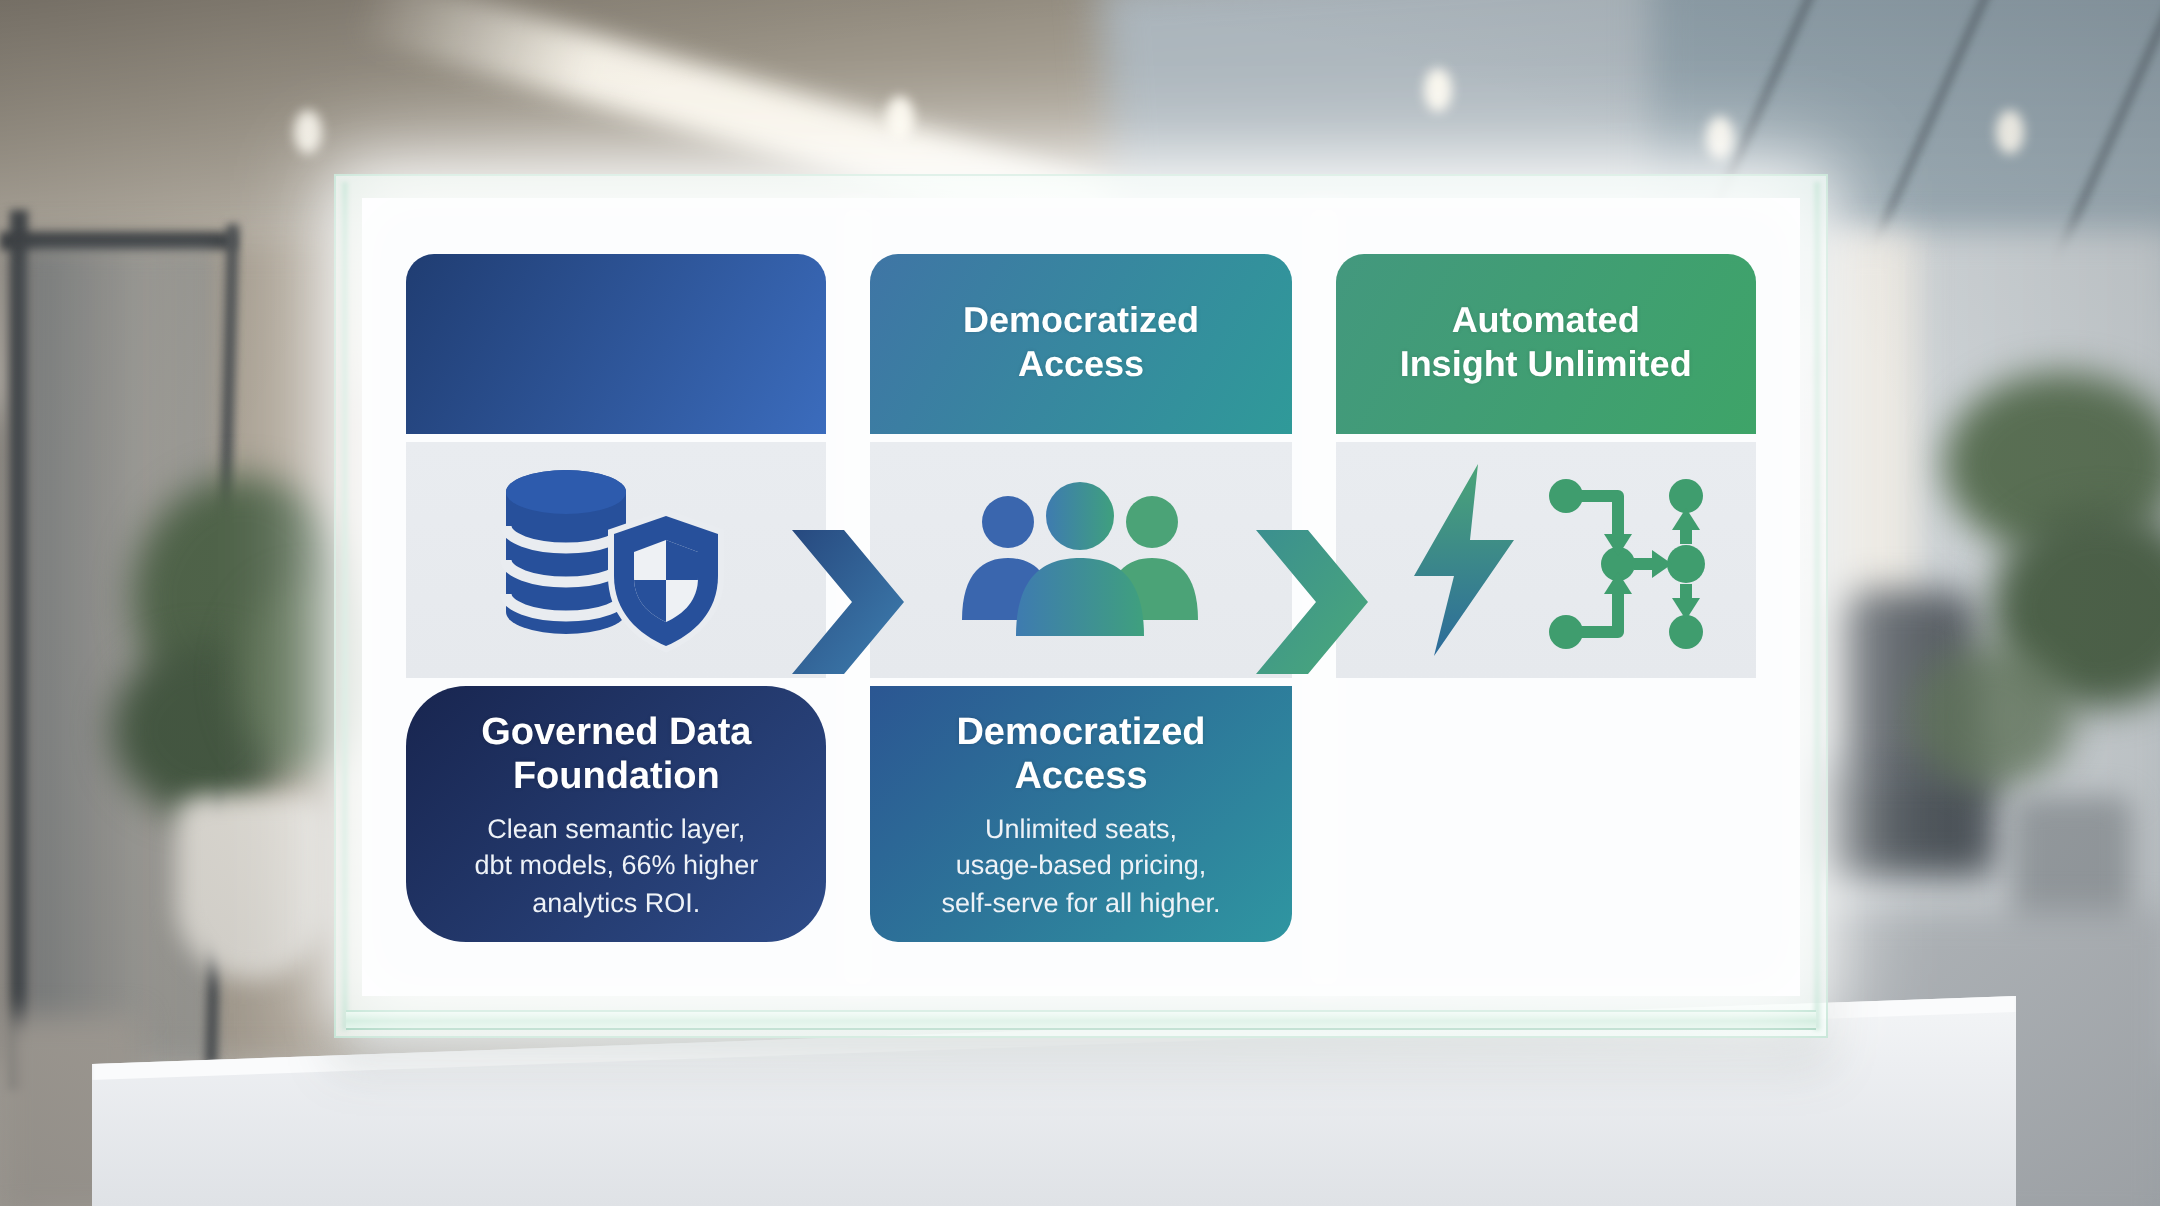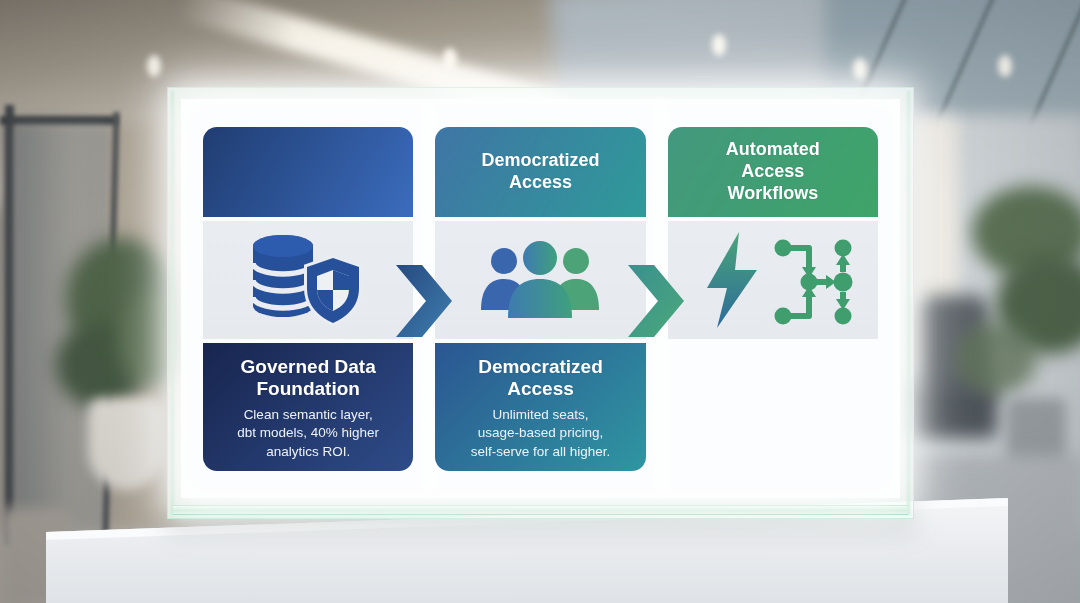--- a/index.html
+++ b/index.html
@@ -81,21 +81,21 @@
     padding:0 26px;text-align:center;color:#fff;font-weight:700;font-size:18px;line-height:1.22;
     text-shadow:0 0 2px rgba(0,0,0,.12);}
   .card-header span{white-space:pre-line;}
   .h1{background:linear-gradient(120deg,#203d72 0%,#3b6cbd 100%);}
   .h2{background:linear-gradient(120deg,#3f75a5 0%,#2f9a99 100%);}
   .h3{background:linear-gradient(120deg,#43987e 0%,#3ea468 100%);}
   .card-band{height:118px;margin-top:4px;background:linear-gradient(180deg,#e9ecf0 0%,#e6e9ed 100%);
     display:flex;align-items:center;justify-content:center;}
   .card-footer{height:128px;margin-top:4px;border-radius:0 0 14px 14px;padding:13px 12px 0;
     text-align:center;color:#fff;}
-  .f1{background:linear-gradient(135deg,#18254f 0%,#2e4c89 100%);}
+  .f1{background:linear-gradient(135deg,#18254f 0%,#2e4c89 100%);border-radius:30px;}
   .f2{background:linear-gradient(135deg,#2b5692 0%,#2f96a1 100%);}
   .f3{background:linear-gradient(135deg,#35808e 0%,#43a46c 100%);}
   .card-title{font-weight:700;font-size:19px;line-height:1.16;white-space:pre-line;
     text-shadow:0 0 2px rgba(0,0,0,.15);}
   .card-desc{margin-top:6px;font-size:13.5px;line-height:1.36;color:#eef2f7;white-space:pre-line;}
   .flow-arrow{position:absolute;top:138px;width:56px;height:72px;}
   .arrow-1{left:193px;} .arrow-2{left:425px;}
 </style>
 </head>
 <body>
@@ -179,21 +179,21 @@
                   <rect x="0" y="-22" width="18" height="22" fill="#27509b"></rect>
                   <rect x="-18" y="0" width="18" height="23" fill="#27509b"></rect>
                 </g>
               </g>
             </svg>
           </div>
           <div class="card-footer f1">
             <div class="card-title">Governed Data
 Foundation</div>
             <div class="card-desc">Clean semantic layer,
-dbt models, 40% higher
+dbt models, 66% higher
 analytics ROI.</div>
           </div>
         </div>
 
         <div class="card">
           <div class="card-header h2">
             <span>Democratized
 Access</span>
           </div>
           <div class="card-band">
@@ -217,21 +217,21 @@
 Access</div>
             <div class="card-desc">Unlimited seats,
 usage-based pricing,
 self-serve for all higher.</div>
           </div>
         </div>
 
         <div class="card">
           <div class="card-header h3">
             <span>Automated
-Access Workflows</span>
+Insight Unlimited</span>
           </div>
           <div class="card-band">
             <svg width="160" height="100" viewBox="0 0 160 100">
               <defs>
                 <linearGradient id="gB" x1="0" y1="0" x2="0" y2="1">
                   <stop offset="0" stop-color="#4ba578"></stop>
                     <stop offset="1" stop-color="#2c6b9b"></stop>
                 </linearGradient>
               </defs>
               <polygon points="46,2 14,58 34,58 24,98 64,40 42,40" fill="url(#gB)"></polygon>

